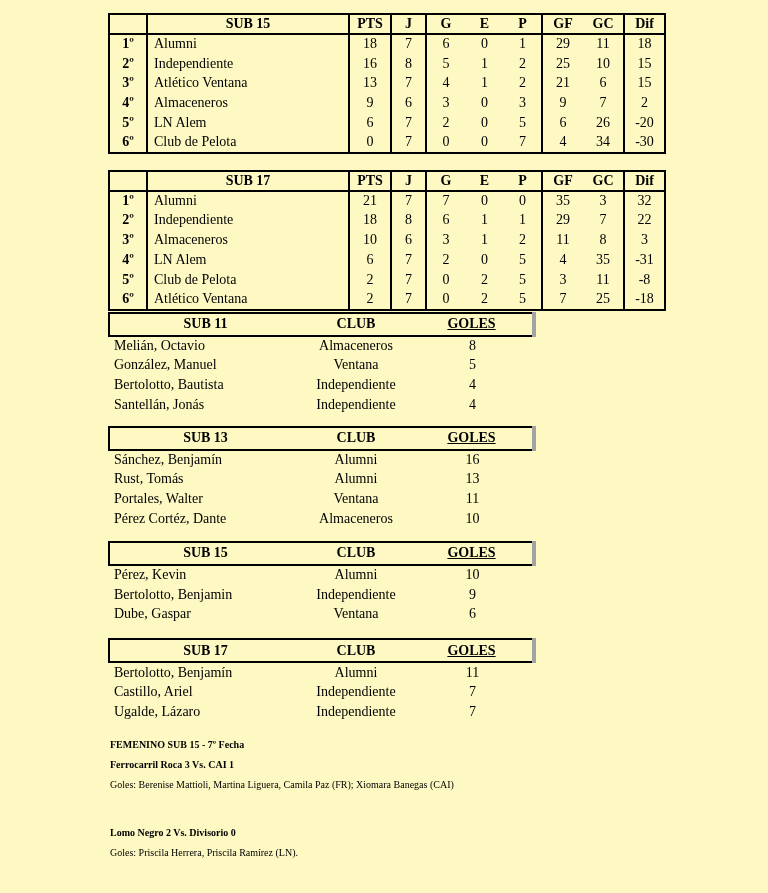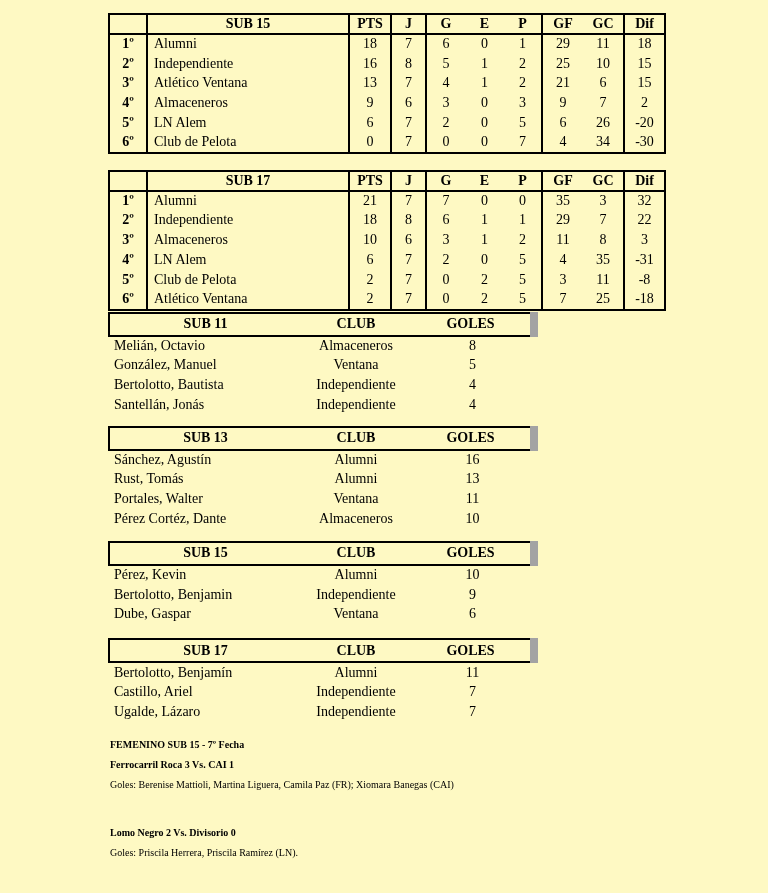--- a/index.html
+++ b/index.html
@@ -61,21 +61,21 @@
   table.gol.t3 { margin: 14px 0 0 108px; }
   .gol thead tr { height: 23px; }
   .gol thead th {
     font-weight: bold;
     text-align: center;
     padding: 0;
     border-top: 2px solid #000;
     border-bottom: 2px solid #000;
   }
   .gol thead th:first-child { border-left: 2px solid #000; }
-  .gol thead th:last-child  { border-right: 8px solid #a3a3a3; }
+  .gol thead th:last-child  { border-right: 4px solid #a3a3a3; text-decoration: underline; }
   .gol tbody tr { height: 19.8px; }
   .gol td {
     padding: 0;
     text-align: center;
     white-space: nowrap;
     overflow: hidden;
   }
   .gol td.player { text-align: left; padding-left: 5px; }
 
   
@@ -344,21 +344,21 @@
       </colgroup>
     <thead>
       <tr>
         <th>SUB 13</th>
         <th>CLUB</th>
         <th>GOLES</th>
       </tr>
     </thead>
     <tbody>
       <tr>
-        <td class="player">Sánchez, Agustín</td>
+        <td class="player">Sánchez, Benjamín</td>
         <td>Alumni</td>
         <td>16</td>
       </tr>
       <tr>
         <td class="player">Rust, Tomás</td>
         <td>Alumni</td>
         <td>13</td>
       </tr>
       <tr>
         <td class="player">Portales, Walter</td>

